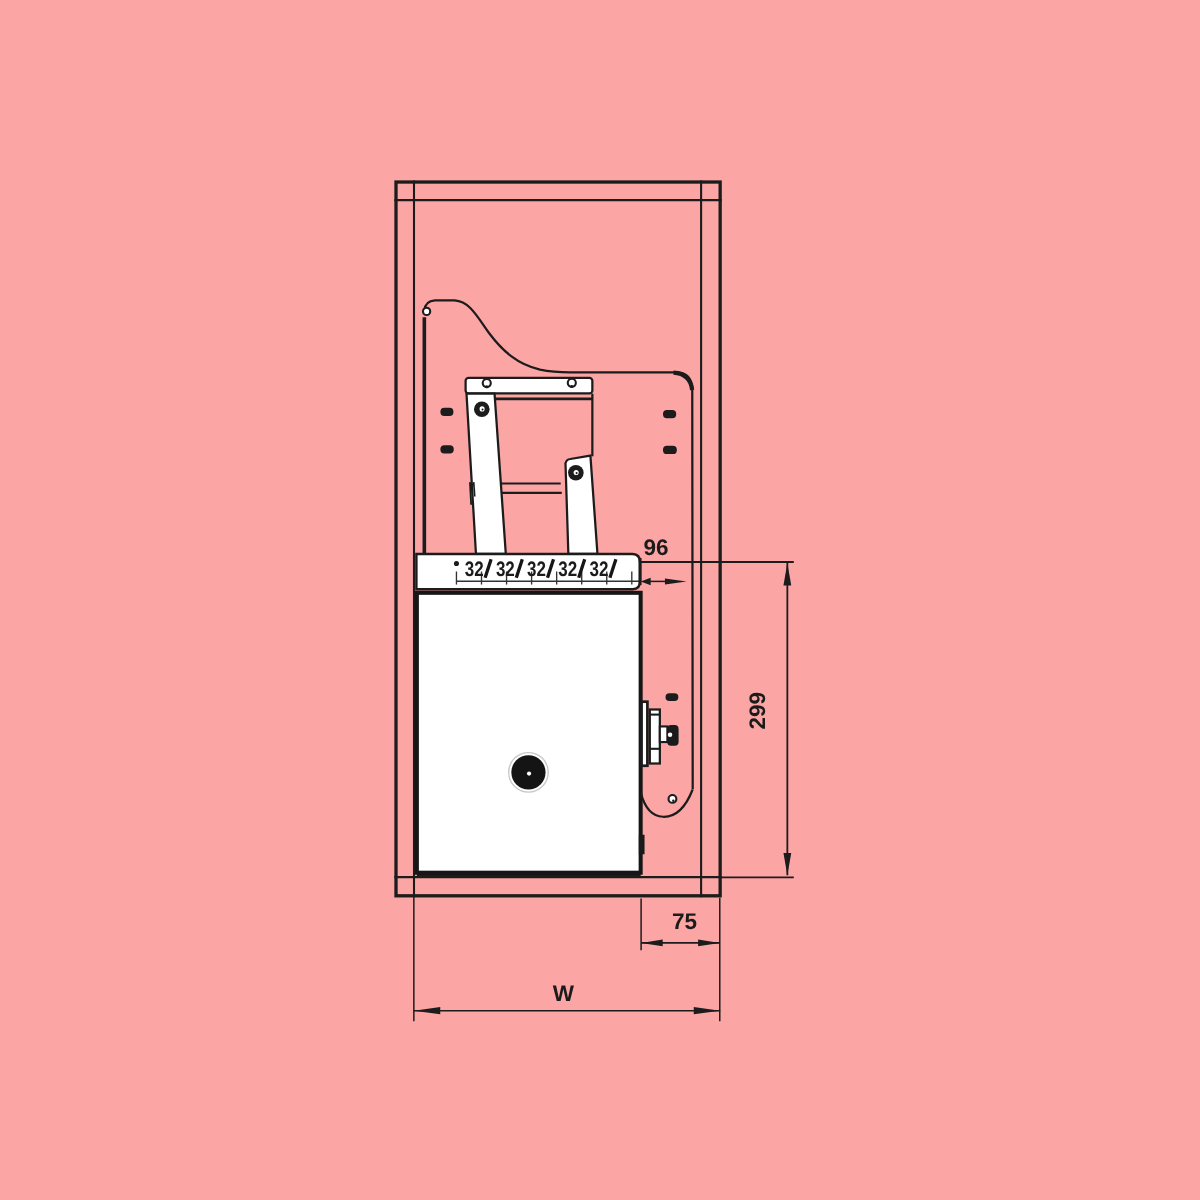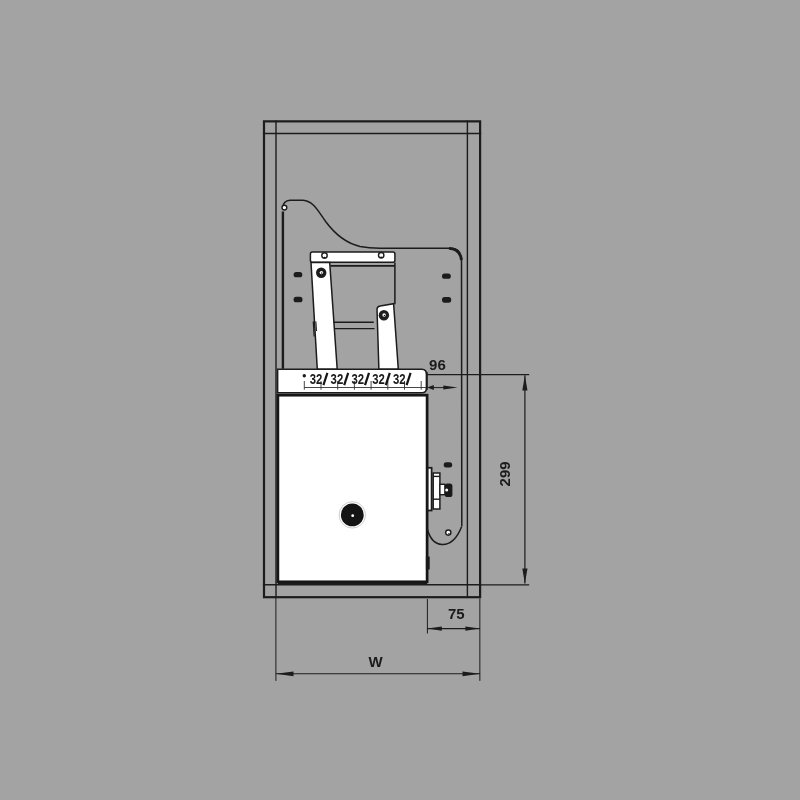--- a/index.html
+++ b/index.html
@@ -1,16 +1,16 @@
 <!DOCTYPE html>
 <html><head>
 <meta charset="utf-8">
 <style>
   html,body{margin:0;padding:0;background:#ffffff;}
-  .stage{position:relative;width:800px;height:800px;background:#a3a3a3;overflow:hidden;}
+  .stage{position:relative;width:800px;height:800px;background:#fca5a5;overflow:hidden;}
   svg{position:absolute;left:0;top:0;}
   text{font-family:"Liberation Sans", sans-serif;font-weight:bold;fill:#1b1b1b;}
 </style>
 </head>
 <body>
 <div class="stage">
 <svg width="800" height="800" viewBox="0 0 800 800">
   <g fill="none" stroke="#1c1c1c">
 
   <rect x="264" y="121.35" width="216.1" height="475.85" stroke-width="2.2"></rect>

